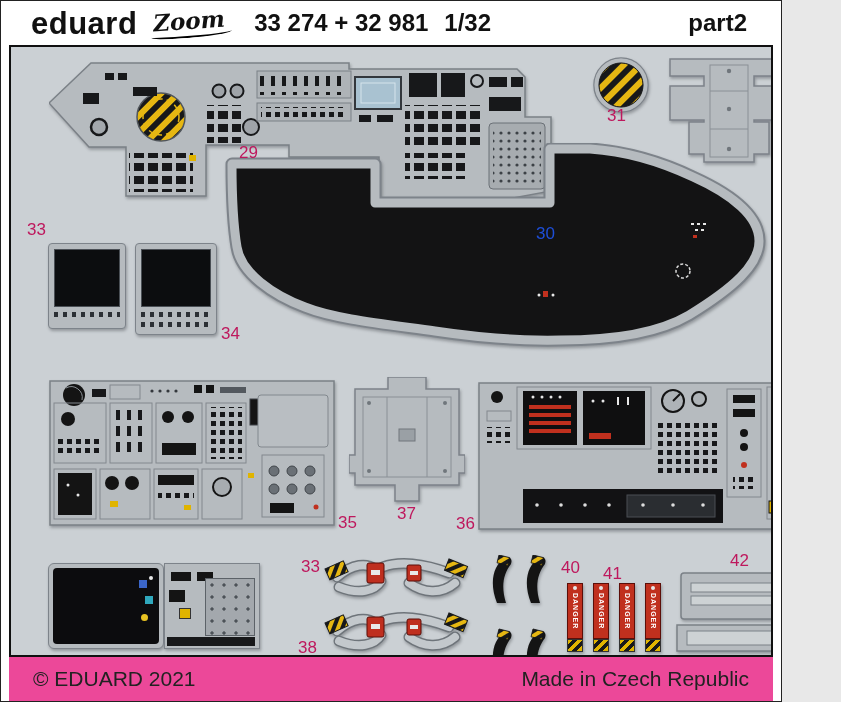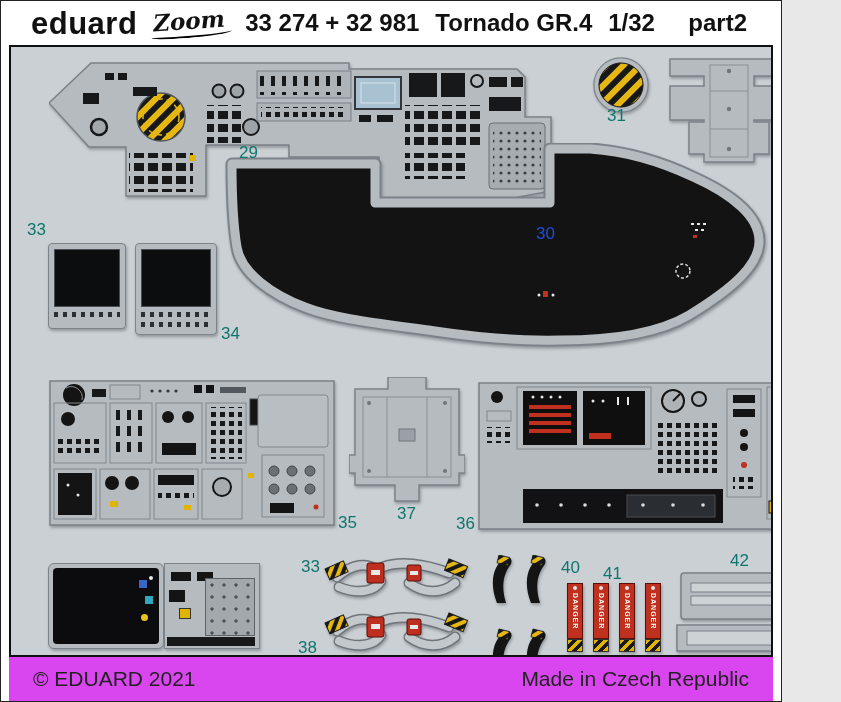--- a/index.html
+++ b/index.html
@@ -11,31 +11,31 @@
   .abs{position:absolute;}
   
   .header{position:absolute;left:8px;right:8px;top:0;height:44px;background:#fff;
     display:flex;align-items:center;padding:0 22px;box-sizing:border-box;}
   .brand{font-size:31px;font-weight:700;letter-spacing:.5px;line-height:1;}
   .zoom{font-family:"DejaVu Serif",serif;font-style:italic;font-weight:700;font-size:23px;
     margin-left:16px;position:relative;top:-3px;transform:rotate(-4deg);display:inline-block;}
   .zoom::after{content:"";position:absolute;left:-3px;right:-6px;bottom:-4px;height:6px;
     border-bottom:2.5px solid #000;border-radius:0 0 70% 40%;}
   .title{display:flex;align-items:baseline;gap:16px;font-weight:700;font-size:24px;
-    margin-left:20px;flex:1;white-space:nowrap;}
+    margin-left:29px;flex:1;white-space:nowrap;}
   .title .part2{margin-left:auto;margin-right:4px;}
   
-  .footer{position:absolute;left:8px;right:8px;bottom:0;height:44px;background:#d946ef;
+  .footer{position:absolute;left:8px;right:8px;bottom:0;height:44px;background:#ec4899;
     display:flex;align-items:center;justify-content:space-between;padding:0 24px;
     box-sizing:border-box;font-size:21px;color:#222;}
   
   .content{position:absolute;left:8px;right:8px;top:44px;bottom:44px;
     background:#cbd0d4;border:2px solid #101010;overflow:hidden;}
   .part{filter:drop-shadow(1px 2px 1.5px rgba(40,44,48,.35));}
-  .plabel{position:absolute;font-size:17px;line-height:1;color:#0f766e;}
+  .plabel{position:absolute;font-size:17px;line-height:1;color:#be185d;}
   .plabel.white{color:#1d4ed8;}
   
   .screen{background:#b6bbbf;border:1.5px solid #7d838a;border-radius:4px;
     box-sizing:border-box;padding:5px;}
   .crt{background:#0c0d0f;border:1px solid #4a4f55;}
   .btnrow{margin-top:5px;height:5px;
     background:repeating-linear-gradient(90deg,#2c3035 0 4px,transparent 4px 9px);}
   
   .p38-bezel{position:absolute;left:0;top:4px;width:116px;height:86px;background:#b6bbbf;
     border:1.5px solid #7d838a;border-radius:6px;box-sizing:border-box;}
@@ -57,21 +57,20 @@
 </head>
 <body>
 
 <div class="page">
 
   <div class="header">
     <span class="brand">eduard</span>
     <span class="zoom">Zoom</span>
     <span class="title">
       <span>33 274 + 32 981</span>
-      <span>Tornado GR.4</span>
       <span>1/32</span>
       <span class="part2">part2</span>
     </span>
   </div>
 
   <div class="content">
 
     <svg width="0" height="0" style="position:absolute" aria-hidden="true">
       <defs>
         <pattern id="pat-hazard" width="12" height="12" patternUnits="userSpaceOnUse" patternTransform="rotate(45)">

